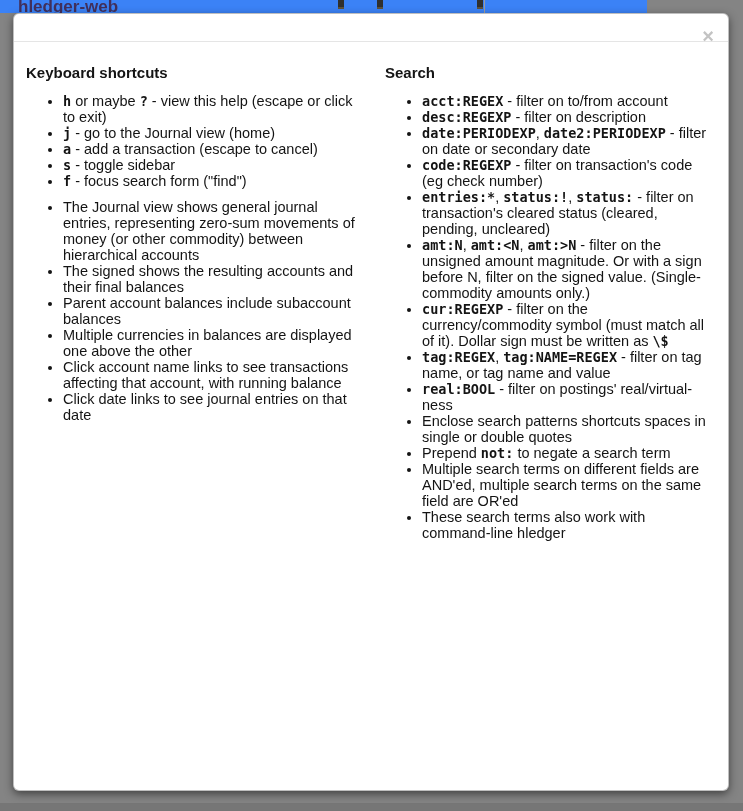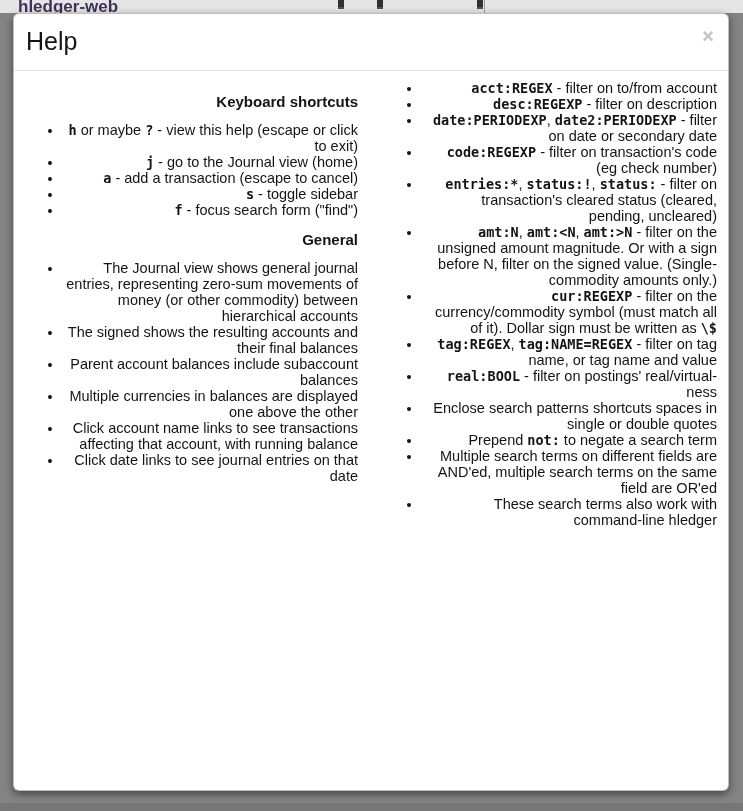--- a/index.html
+++ b/index.html
@@ -6,22 +6,22 @@
   html,body { margin:0; padding:0; }
   body {
     width:743px; height:811px; position:relative; overflow:hidden;
     background:#848484;
     font-family:"Liberation Sans", sans-serif;
     -webkit-font-smoothing:antialiased;
   }
 
   
   .bg-strip {
-    position:absolute; top:0; left:0; width:743px; height:13px;
-    overflow:hidden; background:#e5e5e5;
+    position:absolute; top:0; left:0; width:647px; height:13px;
+    overflow:hidden; background:#3b82f6;
   }
   .bg-brand {
     position:absolute; left:18px; top:-3px;
     font-size:17px; font-weight:bold; color:#41305c;
     text-decoration:underline;
   }
   .bg-frag { position:absolute; top:0; width:6px; height:9px; background:#30302e; border-bottom:2px solid #5d5138; }
   .bg-frag.f1 { left:338px; }
   .bg-frag.f2 { left:377px; }
   .bg-frag.f3 { left:477px; }
@@ -45,21 +45,21 @@
   .modal-title {
     margin:0; font-size:25px; line-height:29px; font-weight:400; color:#141414;
   }
   .close-btn {
     position:absolute; top:13px; right:14px;
     background:none; border:0; padding:0; cursor:pointer;
     font-family:"Liberation Sans", sans-serif;
     font-size:20px; line-height:18px; font-weight:bold; color:#c3c3c3;
   }
 
-  .modal-body { display:flex; padding:9px 11px 30px 12px;text-align:right; }
+  .modal-body { display:flex; padding:9px 11px 30px 12px; }
   .col { width:333px; }
   .col-right { margin-left:27px; }
 
   .section-heading {
     margin:12px 0 10px; font-size:15px; line-height:20px;
     font-weight:bold; color:#141414;
   }
   ul.help-list { margin:0 0 10px; padding:0 0 0 37px; list-style:disc; }
   ul.help-list li {
     font-size:14.5px; line-height:16px; color:#141414;
@@ -79,43 +79,42 @@
   <span class="bg-frag f2"></span>
   <span class="bg-frag f3"></span>
   <span class="bg-vline"></span>
 </div>
 
 <div class="bottom-band"></div>
 
 <div class="modal">
   <div class="modal-header">
     <button class="close-btn">×</button>
-    <h2 class="modal-title">Help</h2>
   </div>
   <div class="modal-body">
     <div class="col">
         <h4 class="section-heading">Keyboard shortcuts</h4>
         <ul class="help-list">
           <li><code class="kbd">h</code> or maybe <code class="kbd">?</code> - view this help (escape or click to exit)</li>
           <li><code class="kbd">j</code> - go to the Journal view (home)</li>
           <li><code class="kbd">a</code> - add a transaction (escape to cancel)</li>
           <li><code class="kbd">s</code> - toggle sidebar</li>
           <li><code class="kbd">f</code> - focus search form ("find")</li>
         </ul>
-        <h4 class="section-heading">General</h4>
         <ul class="help-list">
           <li>The Journal view shows general journal entries, representing zero-sum movements of money (or other commodity) between hierarchical accounts</li>
           <li>The signed shows the resulting accounts and their final balances</li>
           <li>Parent account balances include subaccount balances</li>
           <li>Multiple currencies in balances are displayed one above the other</li>
           <li>Click account name links to see transactions affecting that account, with running balance</li>
           <li>Click date links to see journal entries on that date</li>
         </ul>
       </div>
     <div class="col col-right">
+        <h4 class="section-heading">Search</h4>
         <ul class="help-list">
           <li><code class="kbd">acct:REGEX</code> - filter on to/from account</li>
           <li><code class="kbd">desc:REGEXP</code> - filter on description</li>
           <li><code class="kbd">date:PERIODEXP</code>, <code class="kbd">date2:PERIODEXP</code> - filter on date or secondary date</li>
           <li><code class="kbd">code:REGEXP</code> - filter on transaction's code (eg check number)</li>
           <li><code class="kbd">entries:*</code>, <code class="kbd">status:!</code>, <code class="kbd">status:</code> - filter on transaction's cleared status (cleared, pending, uncleared)</li>
           <li><code class="kbd">amt:N</code>, <code class="kbd">amt:&lt;N</code>, <code class="kbd">amt:&gt;N</code> - filter on the unsigned amount magnitude. Or with a sign before N, filter on the signed value. (Single-commodity amounts only.)</li>
           <li><code class="kbd">cur:REGEXP</code> - filter on the currency/commodity symbol (must match all of it). Dollar sign must be written as <code class="kbd">\$</code></li>
           <li><code class="kbd">tag:REGEX</code>, <code class="kbd">tag:NAME=REGEX</code> - filter on tag name, or tag name and value</li>
           <li><code class="kbd">real:BOOL</code> - filter on postings' real/virtual-ness</li>

